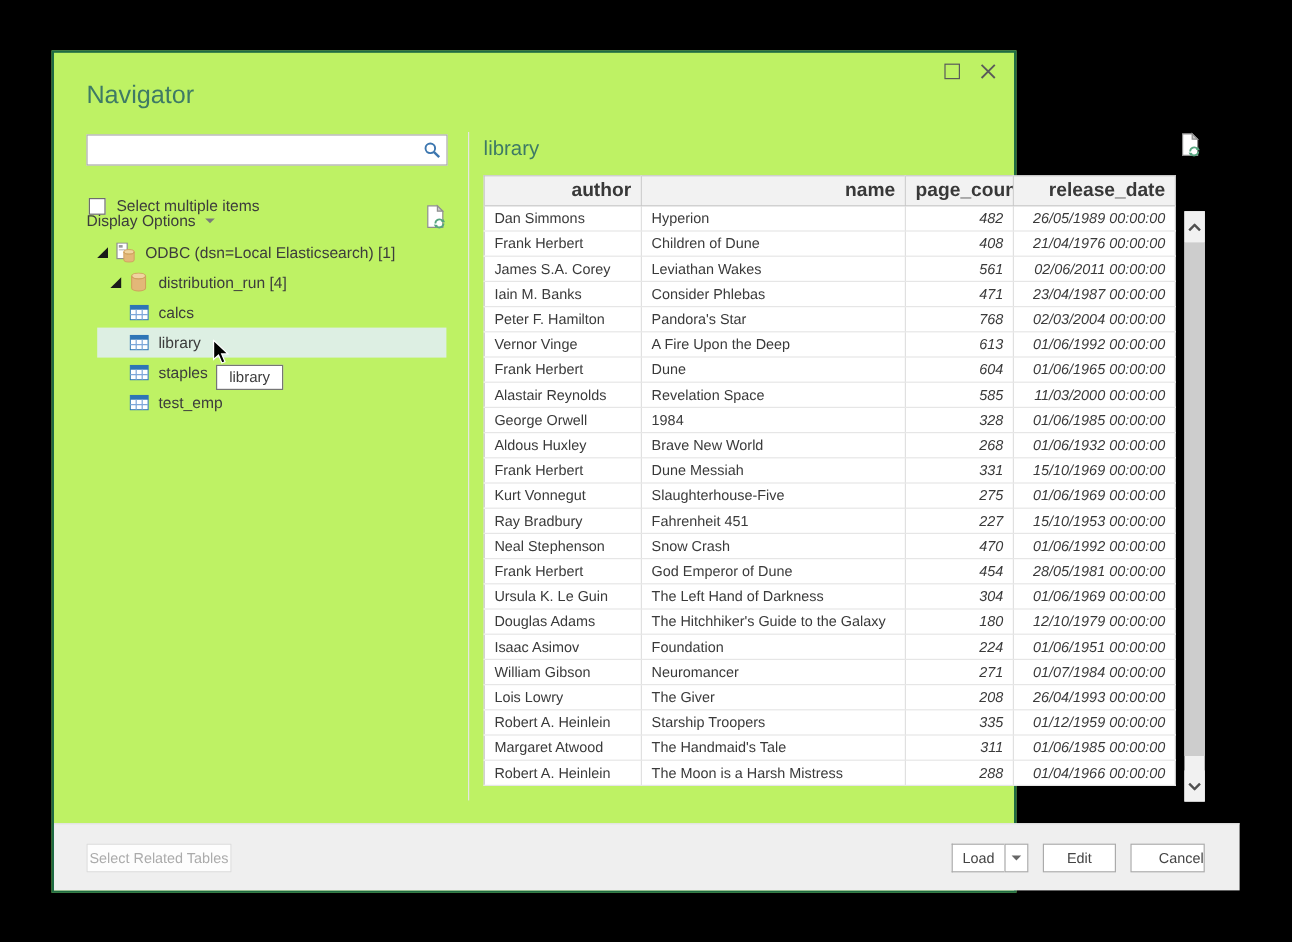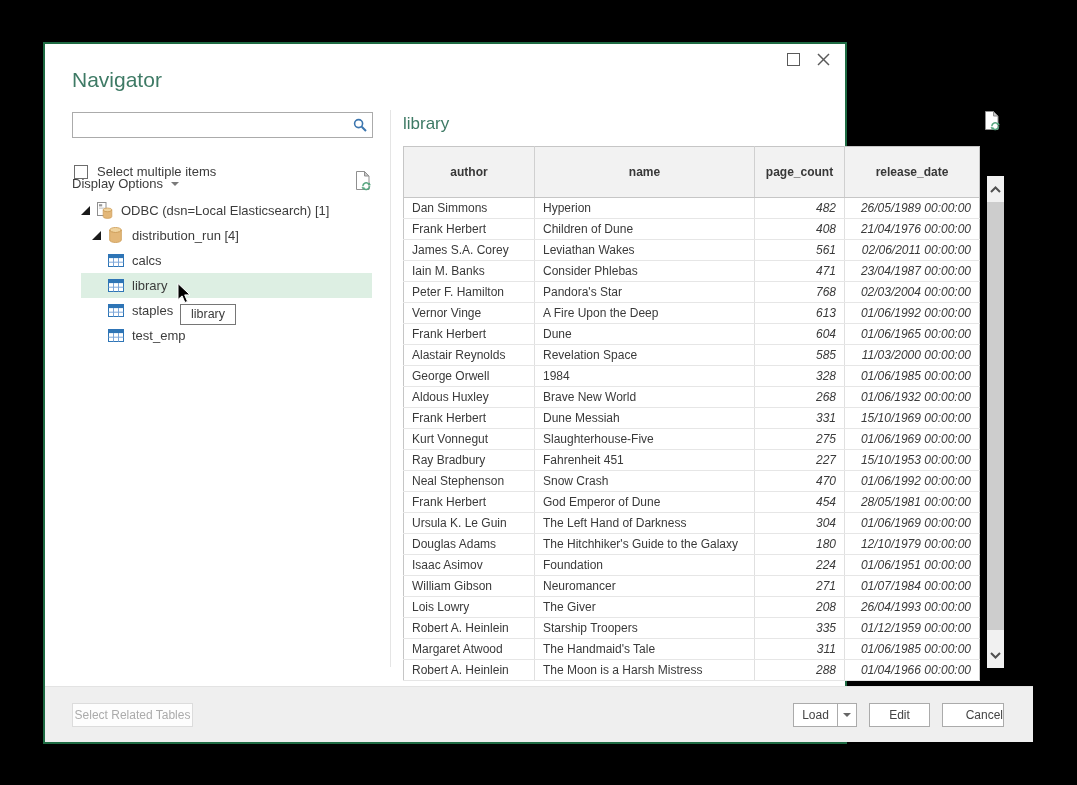--- a/index.html
+++ b/index.html
@@ -5,21 +5,21 @@
   * { margin:0; padding:0; box-sizing:border-box; }
   html,body { width:1077px; height:785px; }
   body {
     background:#000;
     font-family:"Liberation Sans", sans-serif;
     position:relative;
     overflow:hidden;
   }
   .dialog {
     position:absolute; left:43px; top:42px; width:804px; height:702px;
-    background:#ffffff; border:2px solid #1e6b43;
+    background:#bef264; border:2px solid #1e6b43;
   }
   
   .win-controls { position:absolute; top:8px; right:14px; display:flex; gap:16px; align-items:center; }
   .btn-max { width:13px; height:13px; border:1.4px solid #5a5a5a; background:transparent; cursor:default; }
   .btn-close { background:transparent; border:none; line-height:0; }
   
   .nav-title { position:absolute; left:27px; top:24px; font-size:21px; font-weight:400; color:#3e7a65; }
   
   .search-box { position:absolute; left:27px; top:68px; width:301px; height:26px;
     border:1px solid #ababab; background:#fff; display:flex; align-items:center; }
@@ -55,22 +55,22 @@
   .pane-sep { position:absolute; left:345px; top:66px; width:1px; height:557px; background:#e5e5e5; }
   
   .preview-title { position:absolute; left:358px; top:70px; font-size:17px; color:#3e7a65; font-weight:400; }
   .preview-refresh { position:absolute; left:938px; top:66px; background:transparent; border:none; line-height:0; }
   .preview-table { position:absolute; left:358px; top:102px; width:576px; border-collapse:collapse;
     table-layout:fixed; background:#fff; border:1px solid #c6c6c6; }
   .preview-table col:nth-child(1){ width:131px; }
   .preview-table col:nth-child(2){ width:220px; }
   .preview-table col:nth-child(3){ width:90px; }
   .preview-table col:nth-child(4){ width:135px; }
-  .preview-table th { background:#f2f2f2; font-size:12px; font-weight:bold; color:#383838; text-align:center;
-    padding:18px 8px; height:21px; border-right:1px solid #d0d0d0; border-bottom:1px solid #c6c6c6;
+  .preview-table th { background:#f2f2f2; font-size:16px; font-weight:bold; color:#383838; text-align:right;
+    padding:3px 8px; height:21px; border-right:1px solid #d0d0d0; border-bottom:1px solid #c6c6c6;
     white-space:nowrap; overflow:hidden; }
   .preview-table th:last-child { border-right:none; }
   .preview-table td { font-size:12px; color:#3a3a3a; padding:2px 8px; height:21px;
     border-right:1px solid #e0e0e0; border-bottom:1px solid #e6e6e6; white-space:nowrap; overflow:hidden; }
   .preview-table td:last-child { border-right:none; }
   .preview-table td.num { font-style:italic; text-align:right; }
   
   .vscroll { position:absolute; left:942px; top:132px; width:17px; height:492px; background:#f1f1f1; }
   .vscroll .sb-up, .vscroll .sb-down { position:absolute; left:0; width:17px; height:26px; background:#f1f1f1;
     border:none; display:flex; align-items:center; justify-content:center; }

